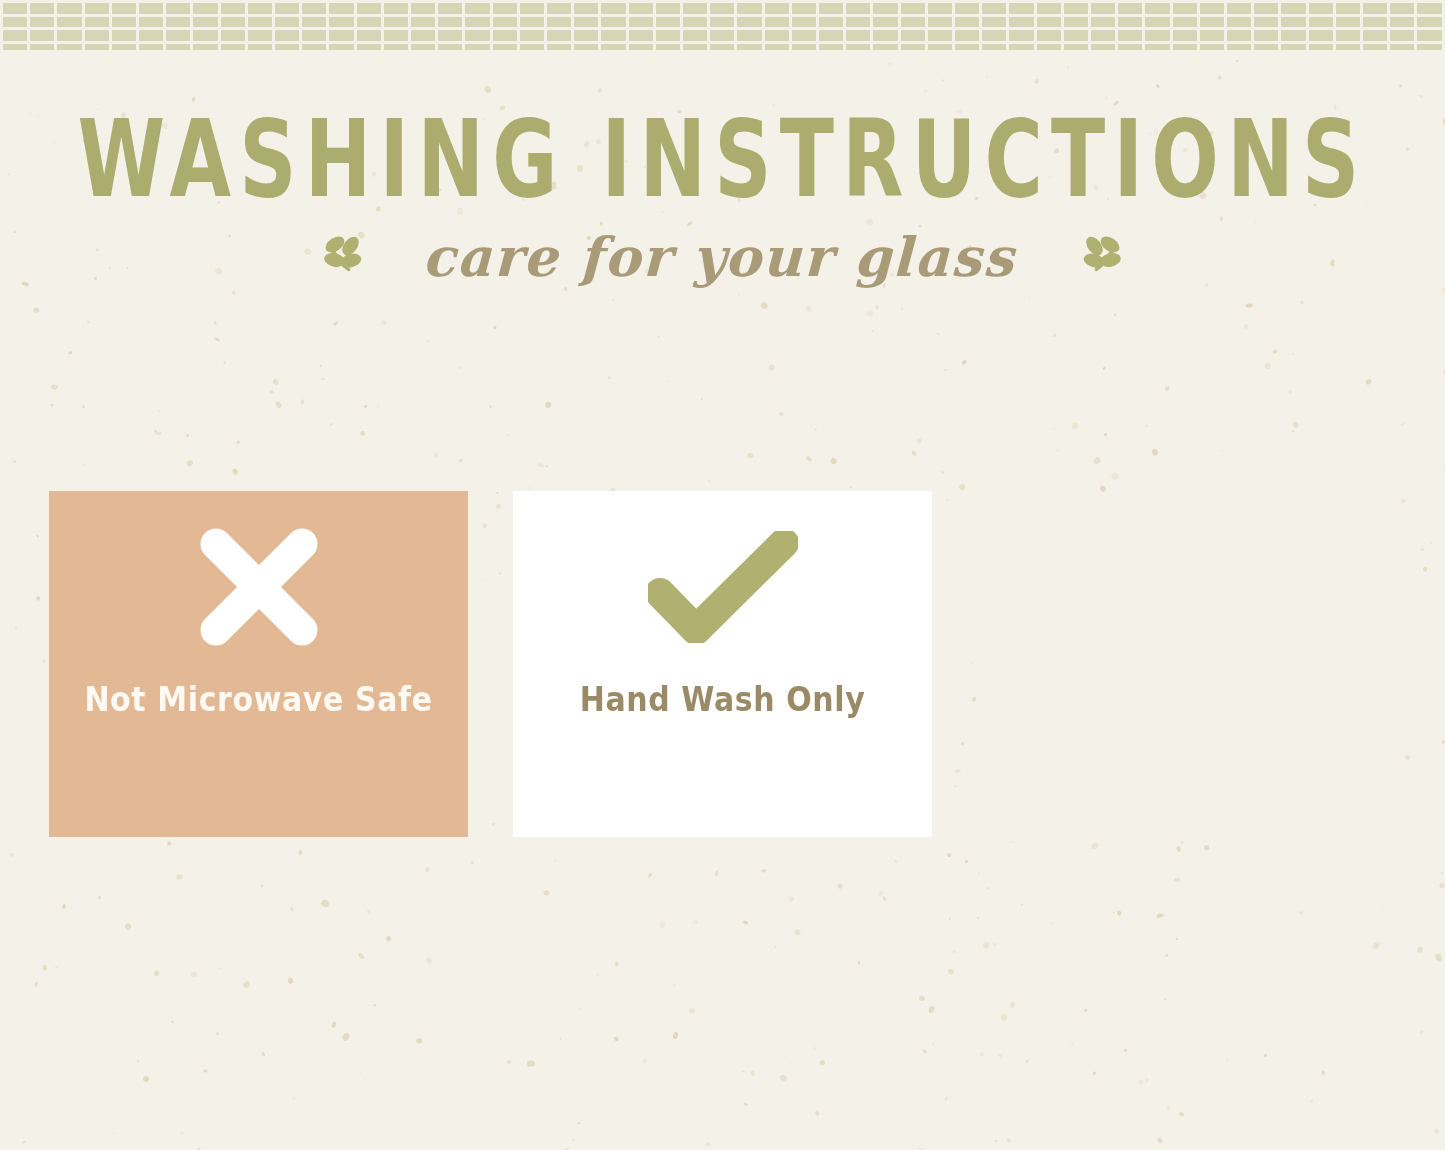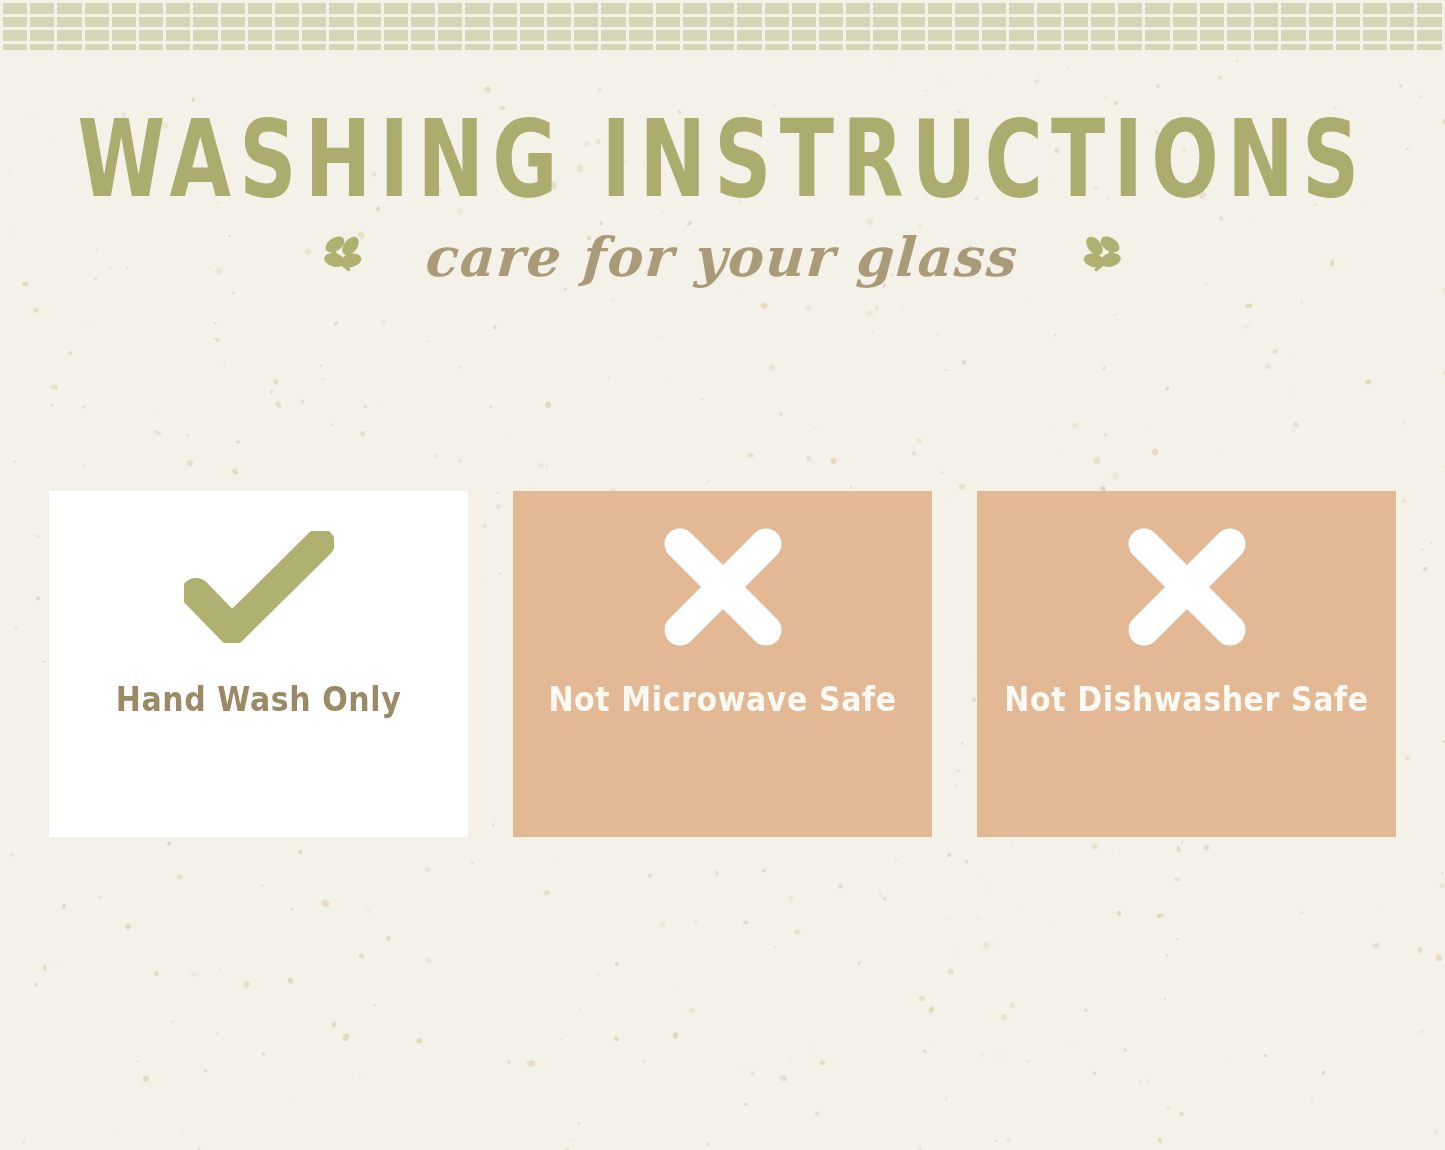--- a/index.html
+++ b/index.html
@@ -552,40 +552,32 @@
           <ellipse cx="33" cy="33.5" rx="10.5" ry="6.6" transform="rotate(-14 33 33.5)"></ellipse>
         </g>
       </svg>
     </span>
 
   </div>
 </div>
 
 <div class="cards">
 
+  <div class="card tan">
+    <div class="icon-wrap">
+      <svg width="120" height="120" viewBox="0 0 120 120">
+        <path d="M17 17 L103 103 M103 17 L17 103" fill="none" stroke="#ffffff" stroke-width="31" stroke-linecap="round"></path>
+      </svg>
+    </div>
+    <div class="card-label">Not Microwave Safe</div>
+  </div>
+
   <div class="card white">
     <div class="icon-wrap">
       <svg width="150" height="112" viewBox="0 0 150 112">
         <path d="M12 62 L48 99 L136 12" fill="none" stroke="#b0b070" stroke-width="30" stroke-linecap="round" stroke-linejoin="round"></path>
       </svg>
     </div>
     <div class="card-label">Hand Wash Only</div>
   </div>
 
-  <div class="card tan">
-    <div class="icon-wrap">
-      <svg width="120" height="120" viewBox="0 0 120 120">
-        <path d="M17 17 L103 103 M103 17 L17 103" fill="none" stroke="#ffffff" stroke-width="31" stroke-linecap="round"></path>
-      </svg>
-    </div>
-    <div class="card-label">Not Microwave Safe</div>
-  </div>
-
-  <div class="card tan">
-    <div class="icon-wrap">
-      <svg width="120" height="120" viewBox="0 0 120 120">
-        <path d="M17 17 L103 103 M103 17 L17 103" fill="none" stroke="#ffffff" stroke-width="31" stroke-linecap="round"></path>
-      </svg>
-    </div>
-    <div class="card-label">Not Dishwasher Safe</div>
-  </div>
 
 </div>
 
 </body></html>

